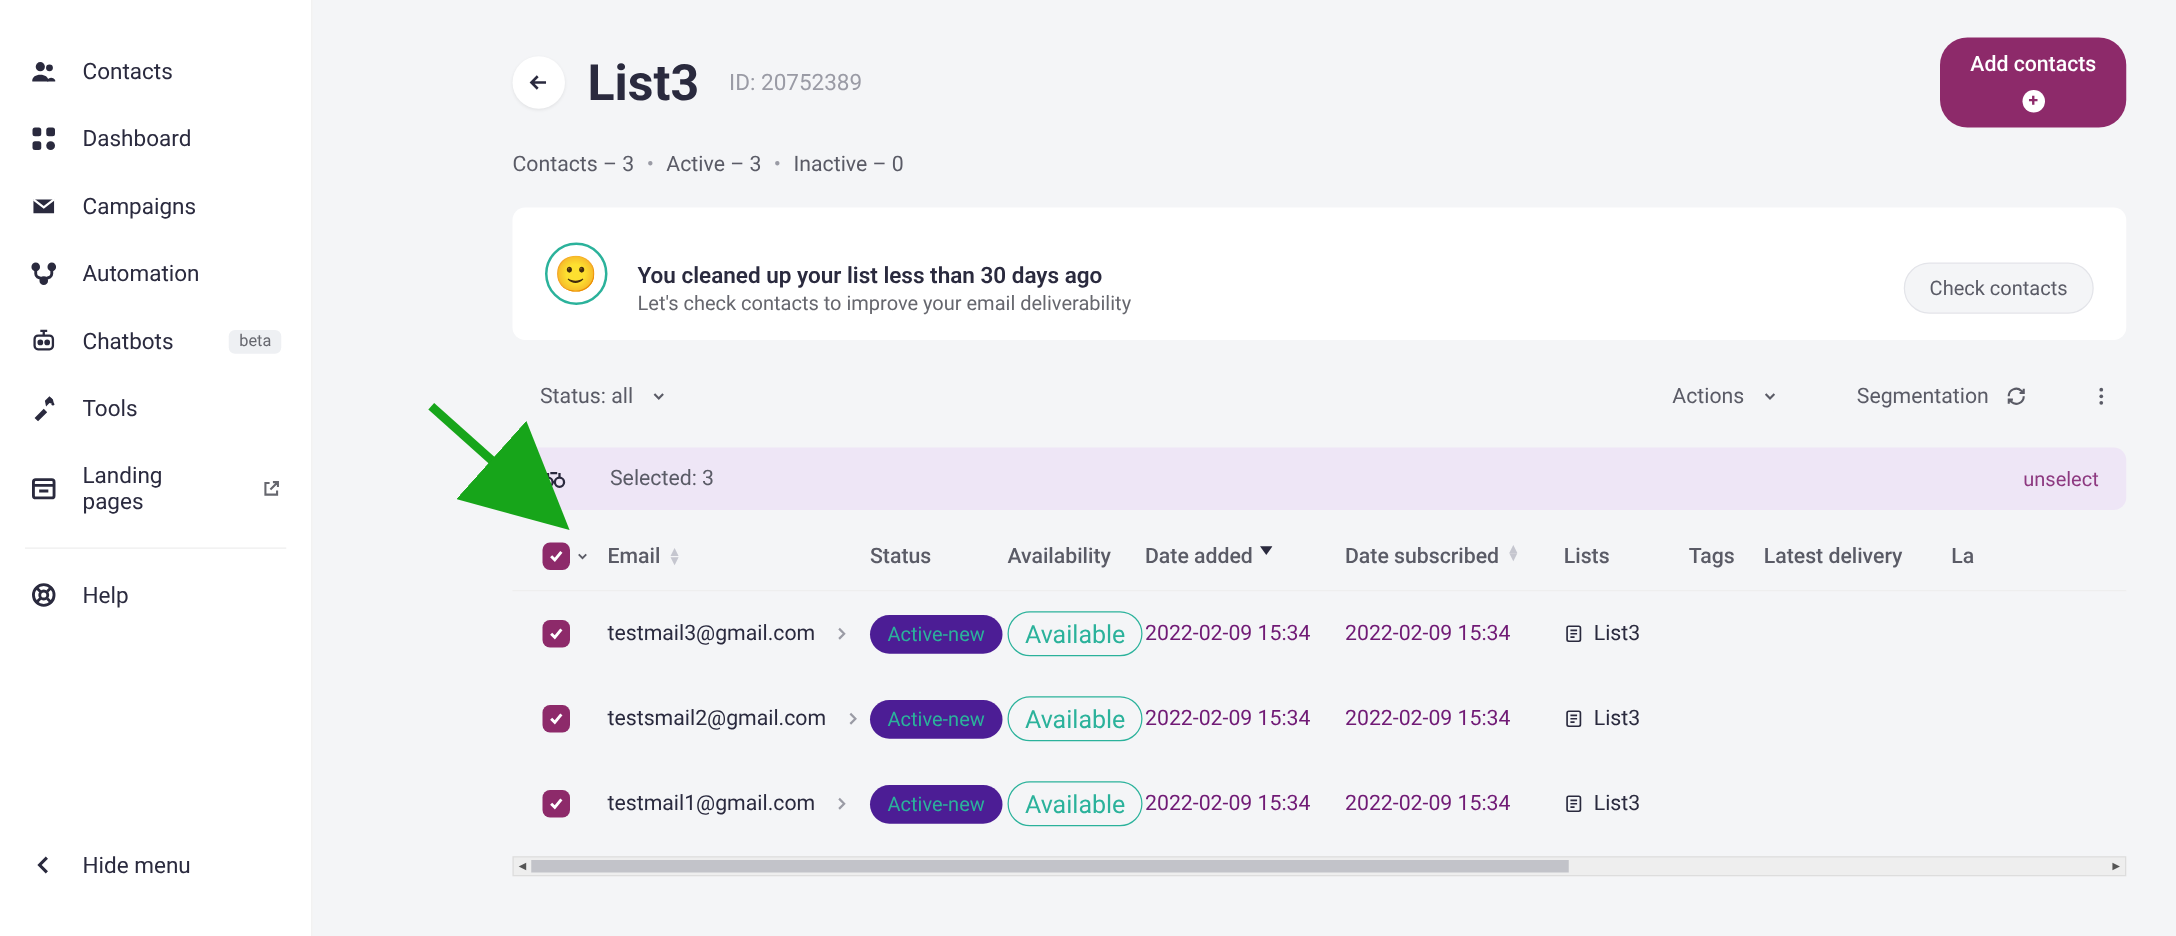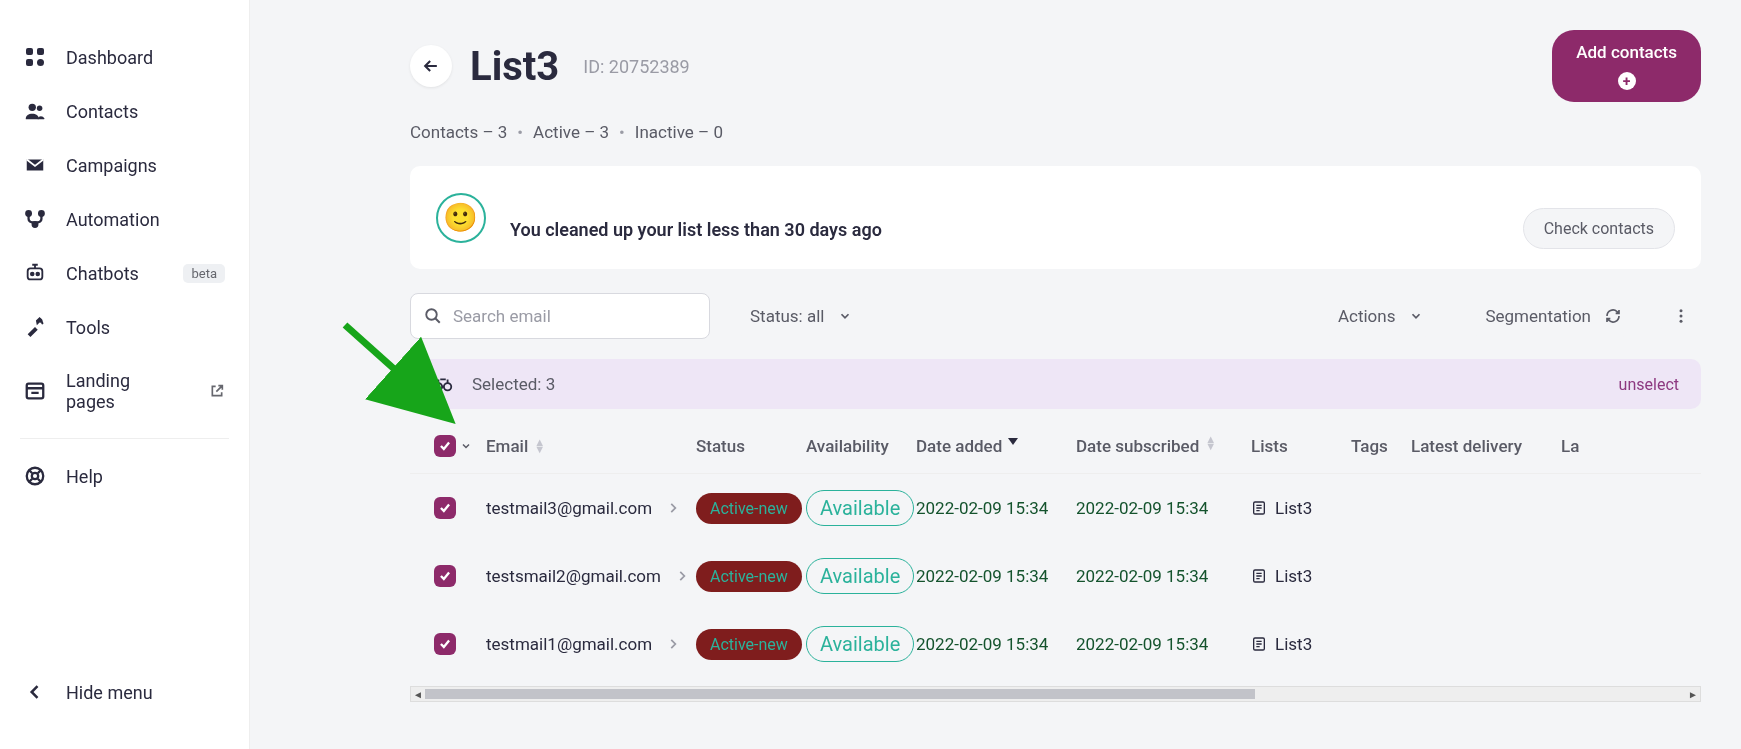--- a/index.html
+++ b/index.html
@@ -42,37 +42,37 @@
 .search-wrap { position: relative; width: 300px; }
 .search-input { width: 100%; border: 1px solid #d8d9df; border-radius: 8px; padding: 12px 14px 12px 42px; font-size: 17px; color: #2a2a3e; }
 .search-input::placeholder { color: #9a9ba5; }
 .search-wrap .s-icon { position: absolute; left: 14px; top: 50%; transform: translateY(-50%); color: #5a5b66; }
 .pill { background: #f4f5f7; border: none; border-radius: 22px; padding: 11px 22px; font-size: 17px; color: #5a5b66; display: flex; align-items: center; gap: 14px; cursor: pointer; }
 .pill .chev { color: #5a5b66; }
 .toolbar-spacer { flex: 1; }
 .more-btn { width: 40px; height: 40px; border-radius: 8px; background: #f4f5f7; border: none; display: flex; align-items: center; justify-content: center; cursor: pointer; color: #5a5b66; }
 
 
-.selection-bar { margin-top: 20px; background: #eee6f6; border-radius: 10px; padding: 14px 22px; display: flex; align-items: center; gap: 18px; color: #5a5b66; font-size: 17px; }
+.selection-bar { margin-top: 20px; background: #eee6f6; border-radius: 10px; padding: 14px 22px; display: flex; align-items: center; gap: 34px; color: #5a5b66; font-size: 17px; }
 .selection-bar .unselect { margin-left: auto; color: #8d3980; cursor: pointer; font-size: 16px; }
 
 
 .table { margin-top: 10px; }
 .thead, .trow { display: grid; grid-template-columns: 70px 210px 110px 110px 160px 175px 100px 60px 150px 40px; align-items: center; padding: 16px 6px; font-size: 17px; }
 .thead { color: #5a5b66; font-weight: 500; border-bottom: 1px solid #eee; }
 .th-email { display: flex; align-items: center; gap: 6px; }
 .sort-icons { font-size: 11px; color: #c5c6cf; display: flex; flex-direction: column; line-height: 7px; }
 .checkbox { width: 22px; height: 22px; border-radius: 6px; background: #8d2a6a; display: flex; align-items: center; justify-content: center; color: #fff; cursor: pointer; }
 .head-check-wrap { display: flex; align-items: center; gap: 4px; padding-left: 18px; }
 .row-check-wrap { padding-left: 18px; }
 .email-cell { display: flex; align-items: center; gap: 14px; color: #2a2a3e; }
 .row-chev { color: #9a9ba5; }
-.status-pill { display: inline-block; background: #7f1d1d; color: #2bb29b; border-radius: 18px; padding: 6px 14px; font-size: 16px; }
+.status-pill { display: inline-block; background: #4c1d95; color: #2bb29b; border-radius: 18px; padding: 6px 14px; font-size: 16px; }
 .avail-pill { display: inline-block; border: 1px solid #2bb29b; color: #2bb29b; border-radius: 18px; padding: 5px 13px; font-size: 20px; }
-.date-cell { color: #14532d; }
+.date-cell { color: #701a75; }
 .lists-cell { display: flex; align-items: center; gap: 8px; color: #2a2a3e; }
 .th-date { display: flex; align-items: flex-start; gap: 6px; }
 
 
 .hscroll { margin-top: 8px; height: 16px; background: #eee; position: relative; border: 1px solid #ddd; display: flex; align-items: center; }
 .hscroll-thumb { position: absolute; left: 14px; top: 2px; height: 10px; width: 830px; background: #c2c3c9; }
 .hscroll-arrow { position: absolute; top: 0; width: 14px; height: 14px; font-size: 10px; color: #555; display: flex; align-items: center; justify-content: center; }
 .hscroll-arrow.left { left: 0; }
 .hscroll-arrow.right { right: 0; }
 
@@ -82,39 +82,39 @@
 svg { display: block; }
 </style>
 </head>
 <body>
 
 <div class="app">
 
   <div class="sidebar">
     <div class="sidebar-item">
       <span class="icon">
+        <svg width="22" height="22" viewBox="0 0 24 24" fill="currentColor">
+            <circle cx="9" cy="8" r="4"></circle>
+            <path d="M2 20c0-3 3-5 7-5s7 2 7 5v1H2z"></path>
+            <circle cx="17" cy="9" r="3"></circle>
+            <path d="M15 20c1-3 6-3 7 0v1h-7z"></path>
+          </svg>
+      </span>
+      <span>Contacts</span>
+    </div>
+    <div class="sidebar-item">
+      <span class="icon">
         <svg width="20" height="20" viewBox="0 0 20 20" fill="currentColor">
             <rect x="1" y="1" width="7" height="7" rx="2"></rect>
             <rect x="12" y="1" width="7" height="7" rx="2"></rect>
             <rect x="1" y="12" width="7" height="7" rx="2"></rect>
             <circle cx="15.5" cy="15.5" r="3.5"></circle>
           </svg>
       </span>
       <span>Dashboard</span>
-    </div>
-    <div class="sidebar-item">
-      <span class="icon">
-        <svg width="22" height="22" viewBox="0 0 24 24" fill="currentColor">
-            <circle cx="9" cy="8" r="4"></circle>
-            <path d="M2 20c0-3 3-5 7-5s7 2 7 5v1H2z"></path>
-            <circle cx="17" cy="9" r="3"></circle>
-            <path d="M15 20c1-3 6-3 7 0v1h-7z"></path>
-          </svg>
-      </span>
-      <span>Contacts</span>
     </div>
     <div class="sidebar-item">
       <span class="icon">
         <svg width="22" height="22" viewBox="0 0 24 24" fill="currentColor">
             <path d="M3 6h18v12H3z"></path>
             <path d="M3 6l9 7 9-7" fill="none" stroke="#fff" stroke-width="2"></path>
           </svg>
       </span>
       <span>Campaigns</span>
     </div>
@@ -209,34 +209,26 @@
       <span class="dot">•</span>
       <span>Active – 3</span>
       <span class="dot">•</span>
       <span>Inactive – 0</span>
     </div>
 
     <div class="banner">
       <div class="smiley-circle">🙂</div>
       <div class="banner-text">
         <div class="banner-title">You cleaned up your list less than 30 days ago</div>
+        <div class="banner-sub">Let's check contacts to improve your email deliverability</div>
       </div>
       <button class="check-contacts-btn">Check contacts</button>
     </div>
 
     <div class="toolbar">
-      <div class="search-wrap">
-        <span class="s-icon">
-          <svg width="18" height="18" viewBox="0 0 24 24" fill="none" stroke="currentColor" stroke-width="2.5">
-              <circle cx="10" cy="10" r="7"></circle>
-              <path d="M21 21l-6-6"></path>
-            </svg>
-        </span>
-        <input class="search-input" placeholder="Search email" style="">
-      </div>
       <button class="pill">
         <span>Status: all</span>
         <span class="chev">
           <svg width="14" height="14" viewBox="0 0 24 24" fill="none" stroke="currentColor" stroke-width="3">
               <path d="M6 9l6 6 6-6"></path>
             </svg>
         </span>
       </button>
       <div class="toolbar-spacer"></div>
       <button class="pill">

